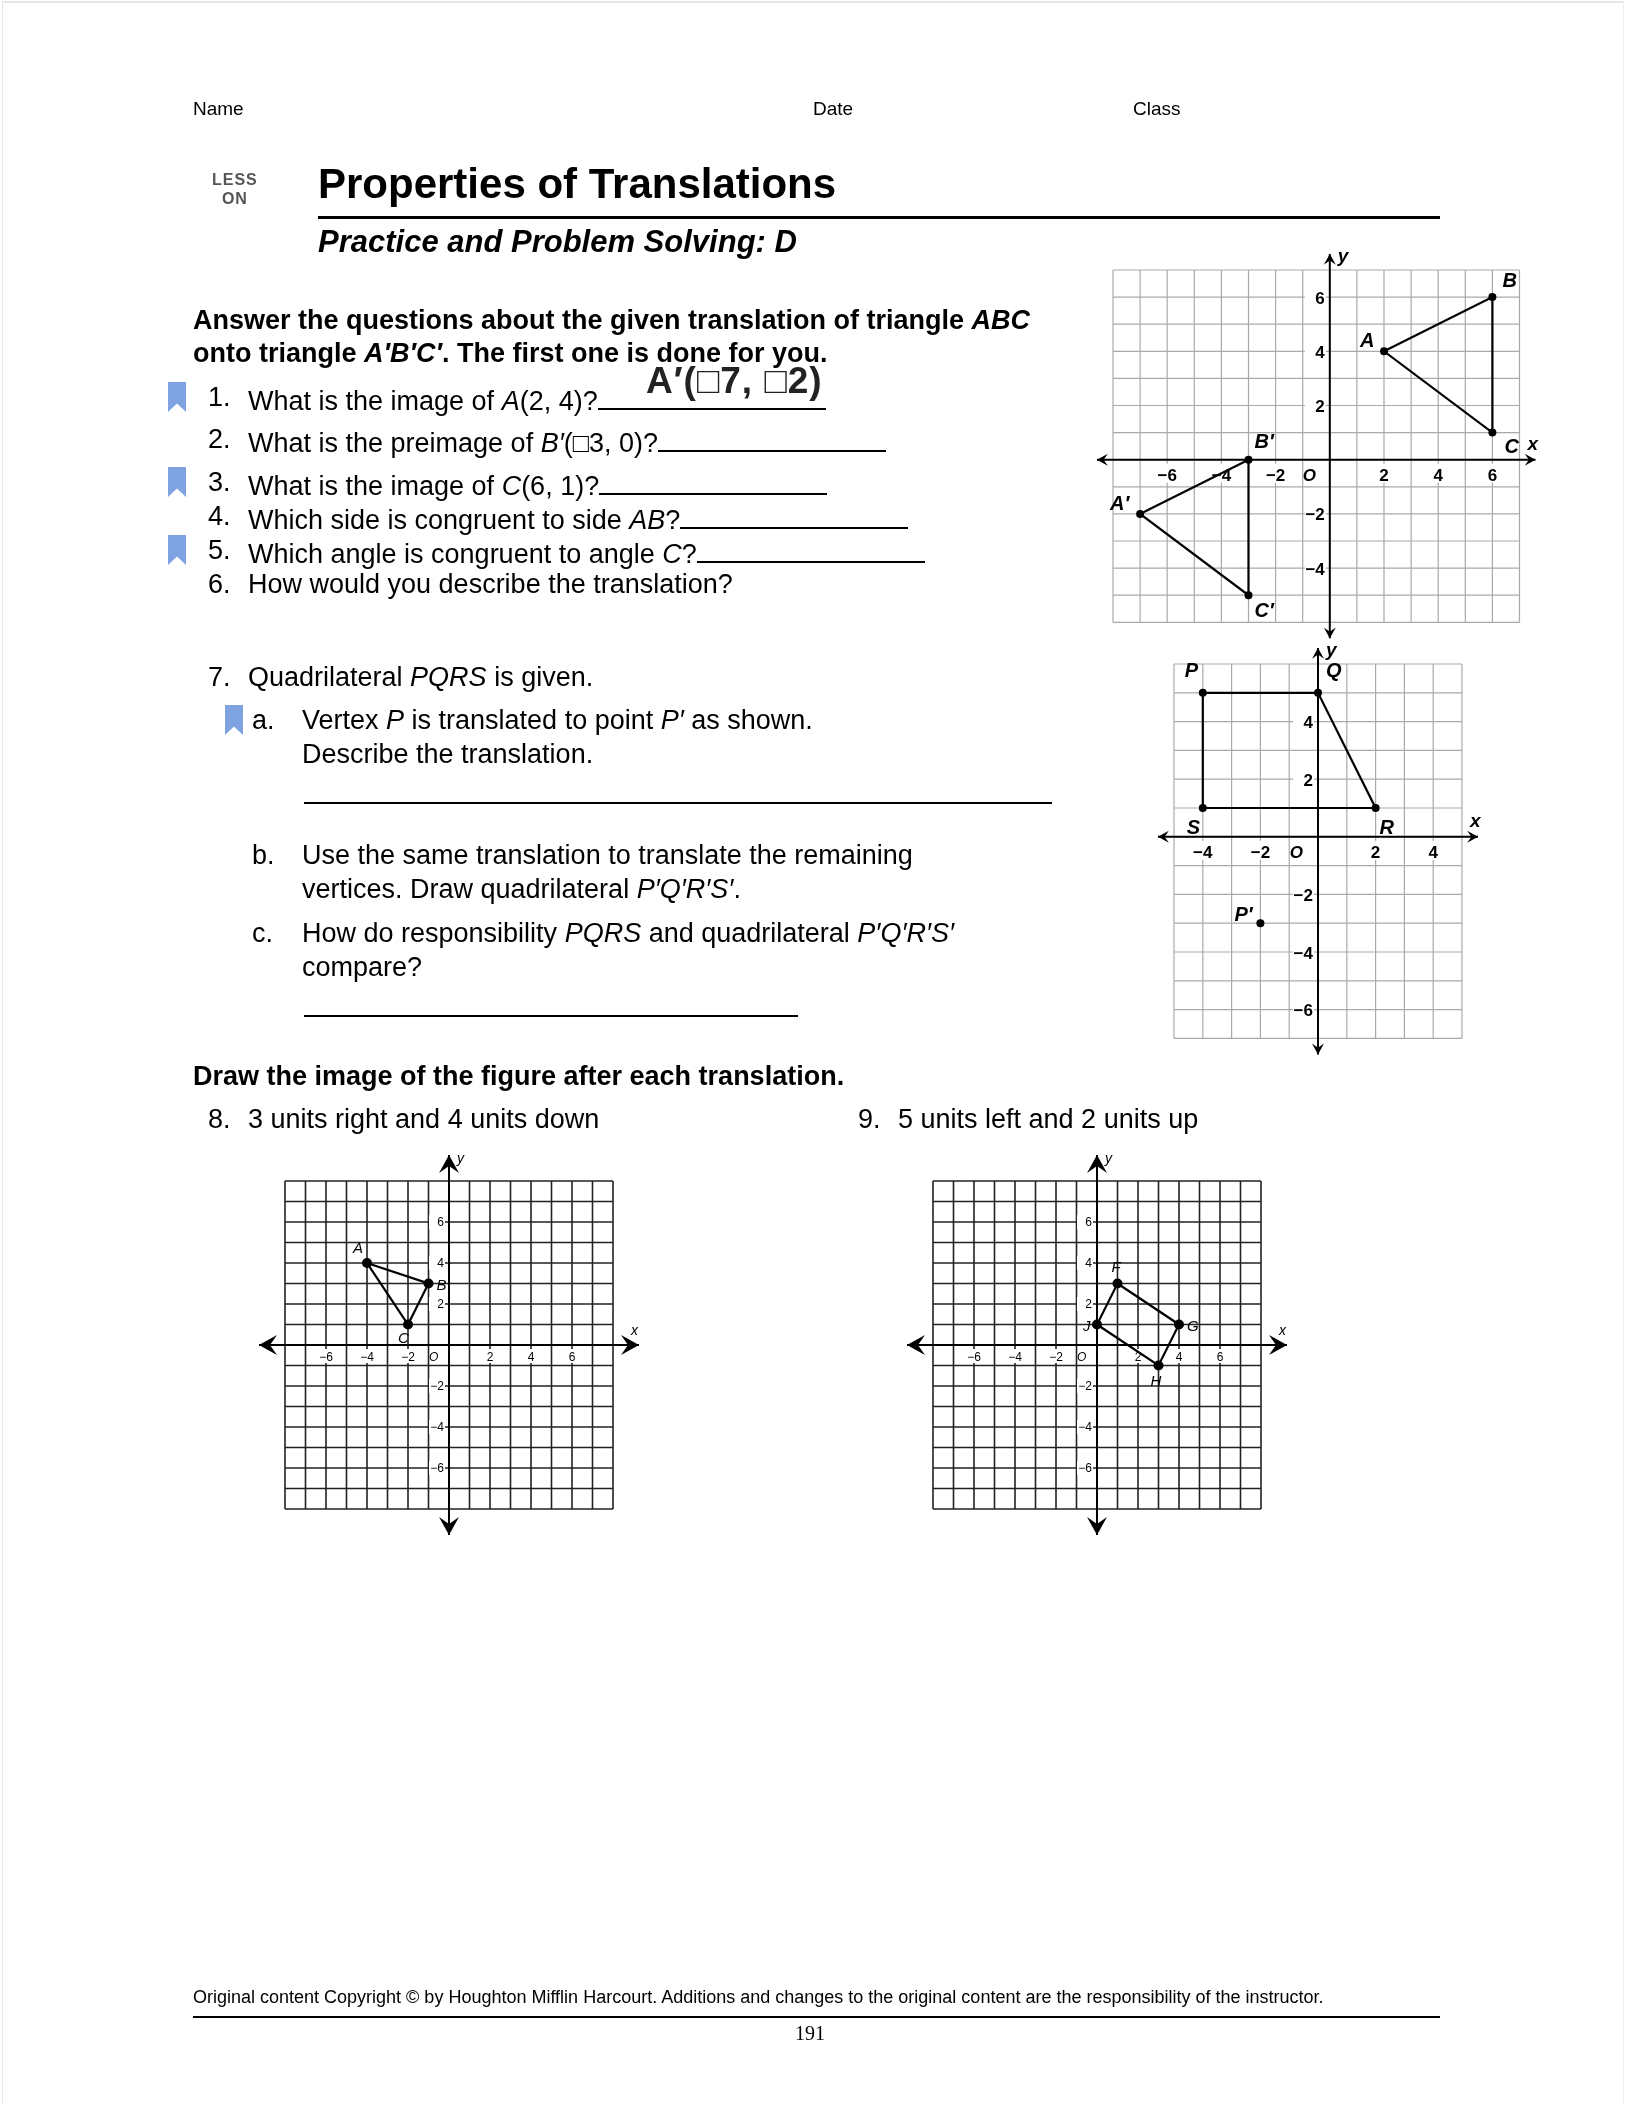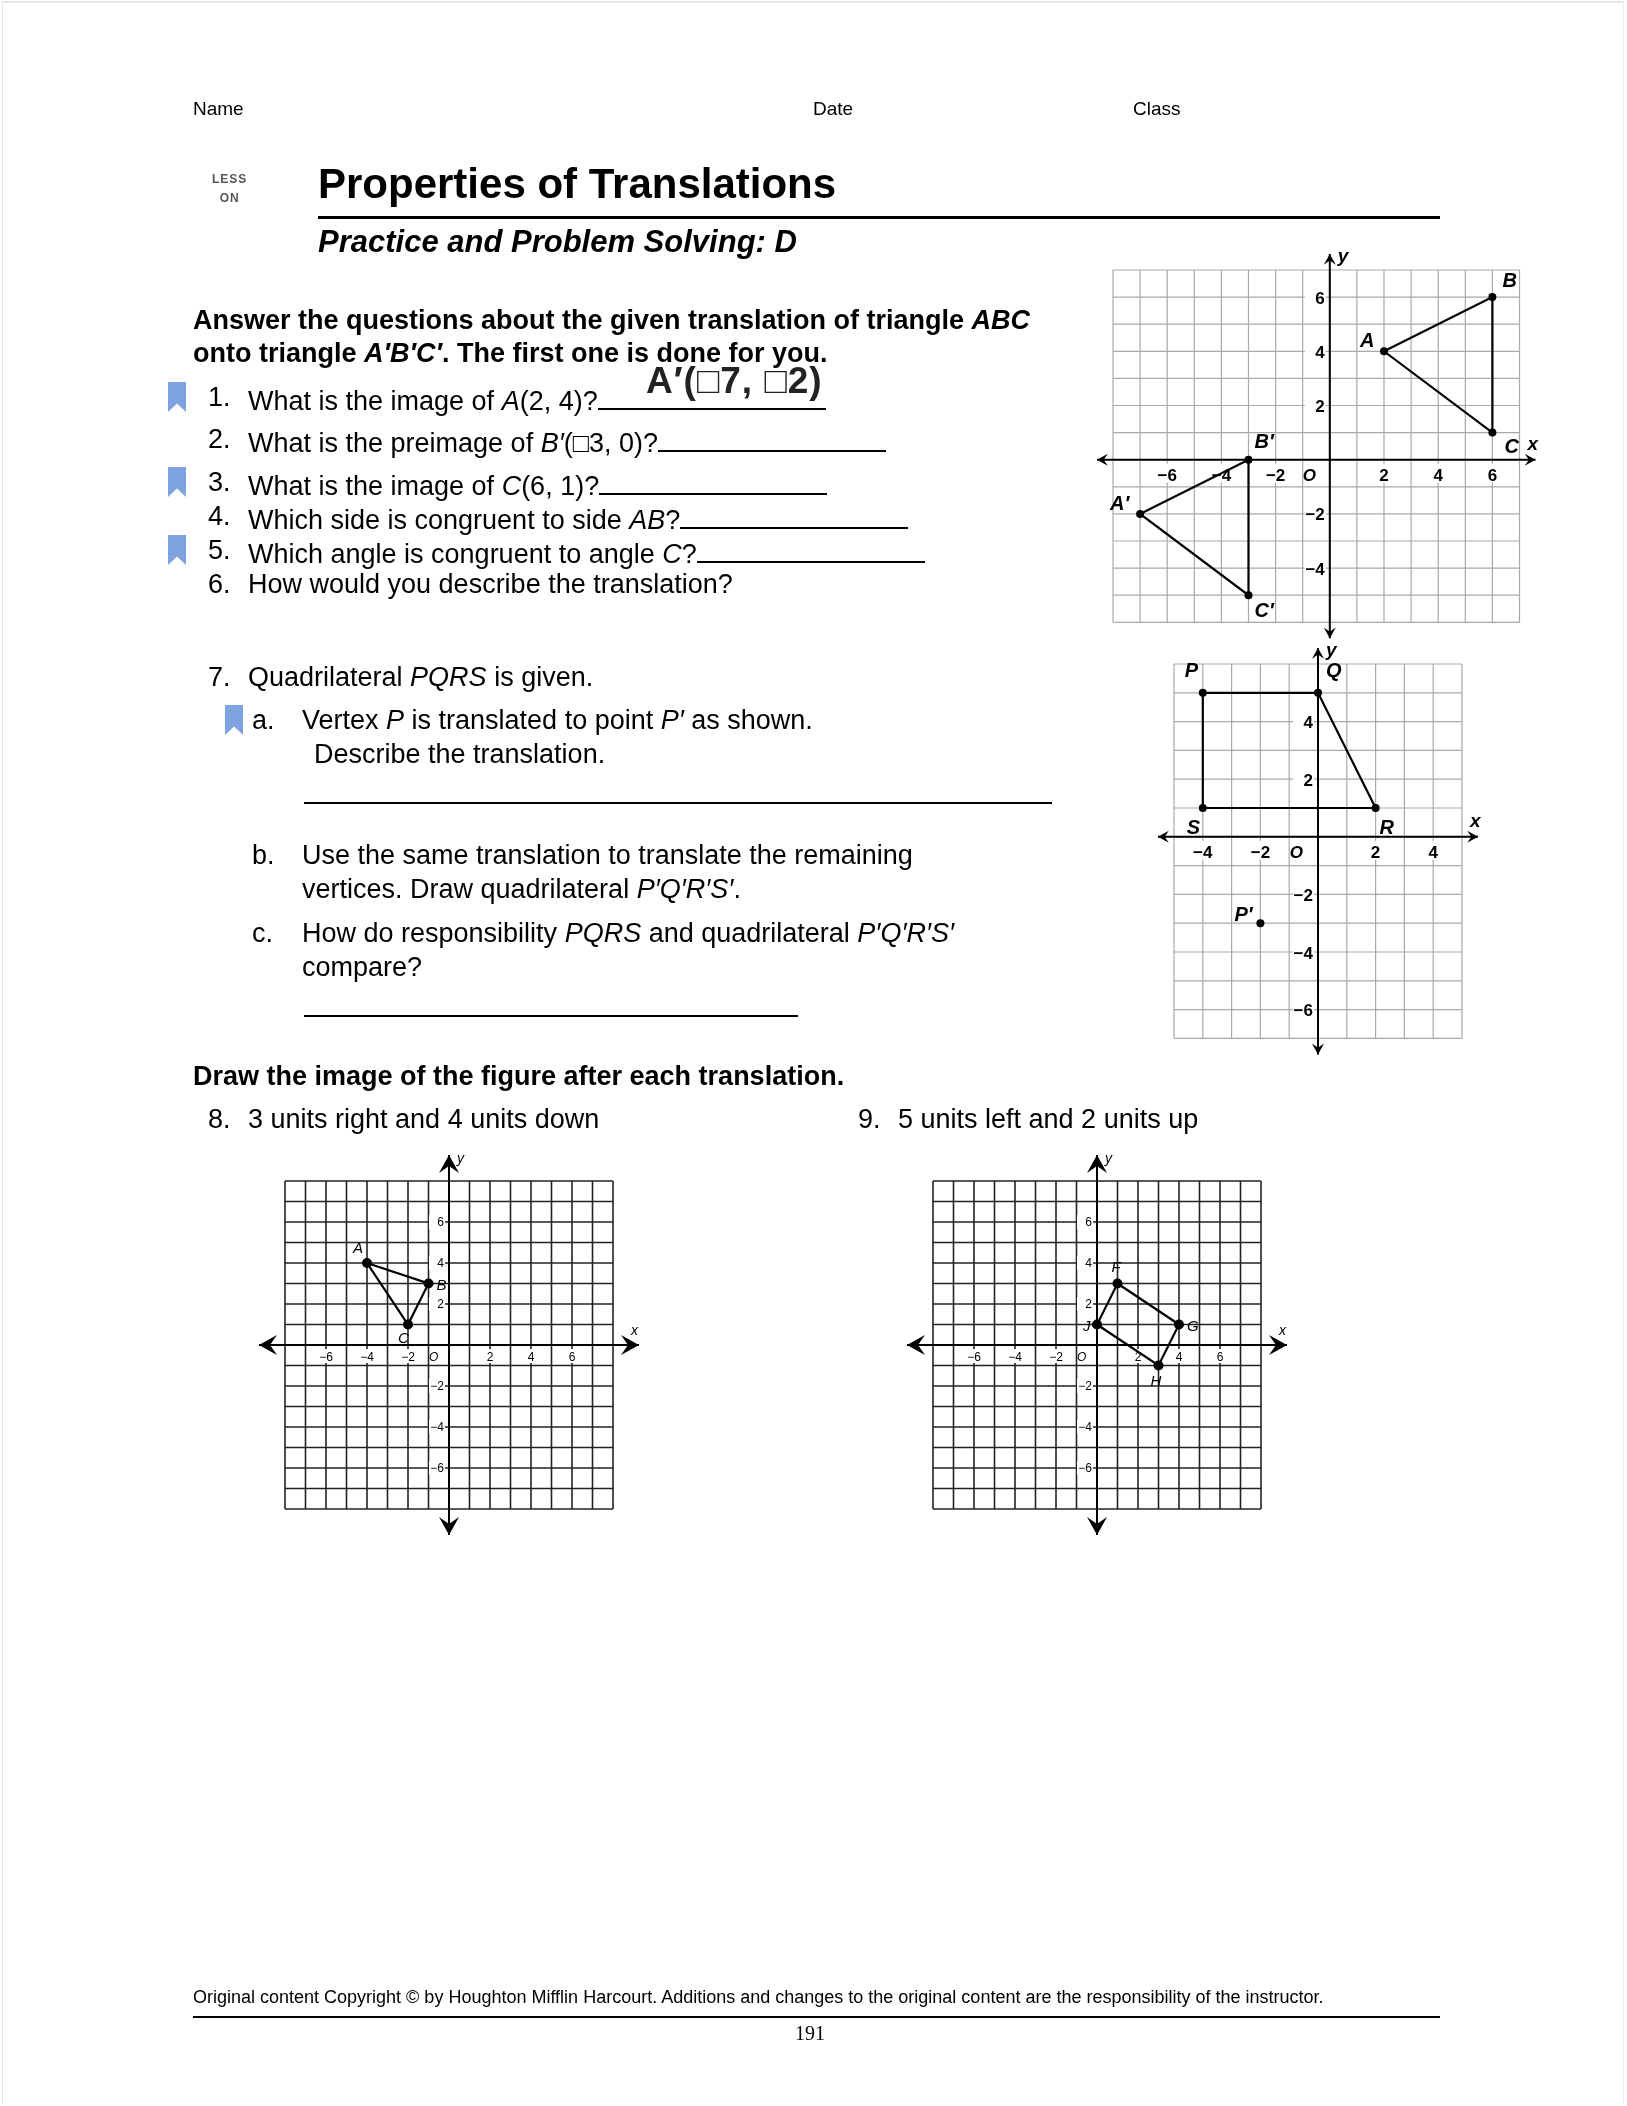--- a/index.html
+++ b/index.html
@@ -2,21 +2,21 @@
 <html><head>
 <meta charset="utf-8">
 <style>
   html, body { margin:0; padding:0; }
   body { width:1627px; height:2106px; background:#fff; position:relative; overflow:hidden;
          font-family:"Liberation Sans", sans-serif; color:#000; }
   .page-border { position:absolute; left:2px; top:1px; width:1622px; height:2103px;
          border-left:1px solid #e6e6e6; border-top:2px solid #e6e6e6; border-right:1px solid #eee; box-sizing:border-box; }
   .abs { position:absolute; white-space:nowrap; }
   .hdr { font-size:19px; top:98px; }
-  .lesson-logo { left:212px; top:170px; font-size:12px; font-weight:bold; color:#555; line-height:19px; text-align:center; letter-spacing:1px; }
+  .lesson-logo { left:212px; top:170px; font-size:16px; font-weight:bold; color:#555; line-height:19px; text-align:center; letter-spacing:1px; }
   .title { left:318px; top:160px; font-size:42px; font-weight:bold; }
   .title-rule { left:318px; top:216px; width:1122px; height:3px; background:#000; }
   .subtitle { left:318px; top:224px; font-size:31px; font-weight:bold; font-style:italic; }
   .instr { left:193px; font-size:27px; font-weight:bold; }
   .q { font-size:27px; }
   .q .num { position:absolute; left:0; }
   .q .txt { position:absolute; left:40px; }
   .blank { display:inline-block; border-bottom:2px solid #000; height:26px; vertical-align:baseline; }
   .answer { left:646px; top:360px; font-size:37px; font-weight:bold; color:#222; letter-spacing:1px; }
   .bookmark { position:absolute; width:18px; height:30px; background:#7fa2e0;
@@ -86,21 +86,21 @@
 
 <div class="abs q" style="left:208px; top:662px;">
   <span class="num">7.</span>
   <span class="txt"><span>Quadrilateral </span><i>PQRS</i><span> is given.</span></span>
 </div>
 
 <div class="abs q" style="left:252px; top:705px;">
   <span class="num">a.</span>
   <span class="txt" style="left:50px;"><span>Vertex </span><i>P</i><span> is translated to point </span><i>P′</i><span> as shown.</span></span>
 </div>
-<div class="abs q" style="left:302px; top:739px;margin-left:12px;">Describe the translation.</div>
+<div class="abs q" style="left:302px; top:739px;">Describe the translation.</div>
 <div class="line" style="left:304px; top:802px; width:748px;"></div>
 
 <div class="abs q" style="left:252px; top:840px;">
   <span class="num">b.</span>
   <span class="txt" style="left:50px;">Use the same translation to translate the remaining</span>
 </div>
 <div class="abs q" style="left:302px; top:874px;"><span>vertices. Draw quadrilateral </span><i>P′Q′R′S′</i><span>.</span></div>
 
 <div class="abs q" style="left:252px; top:918px;">
   <span class="num">c.</span>

